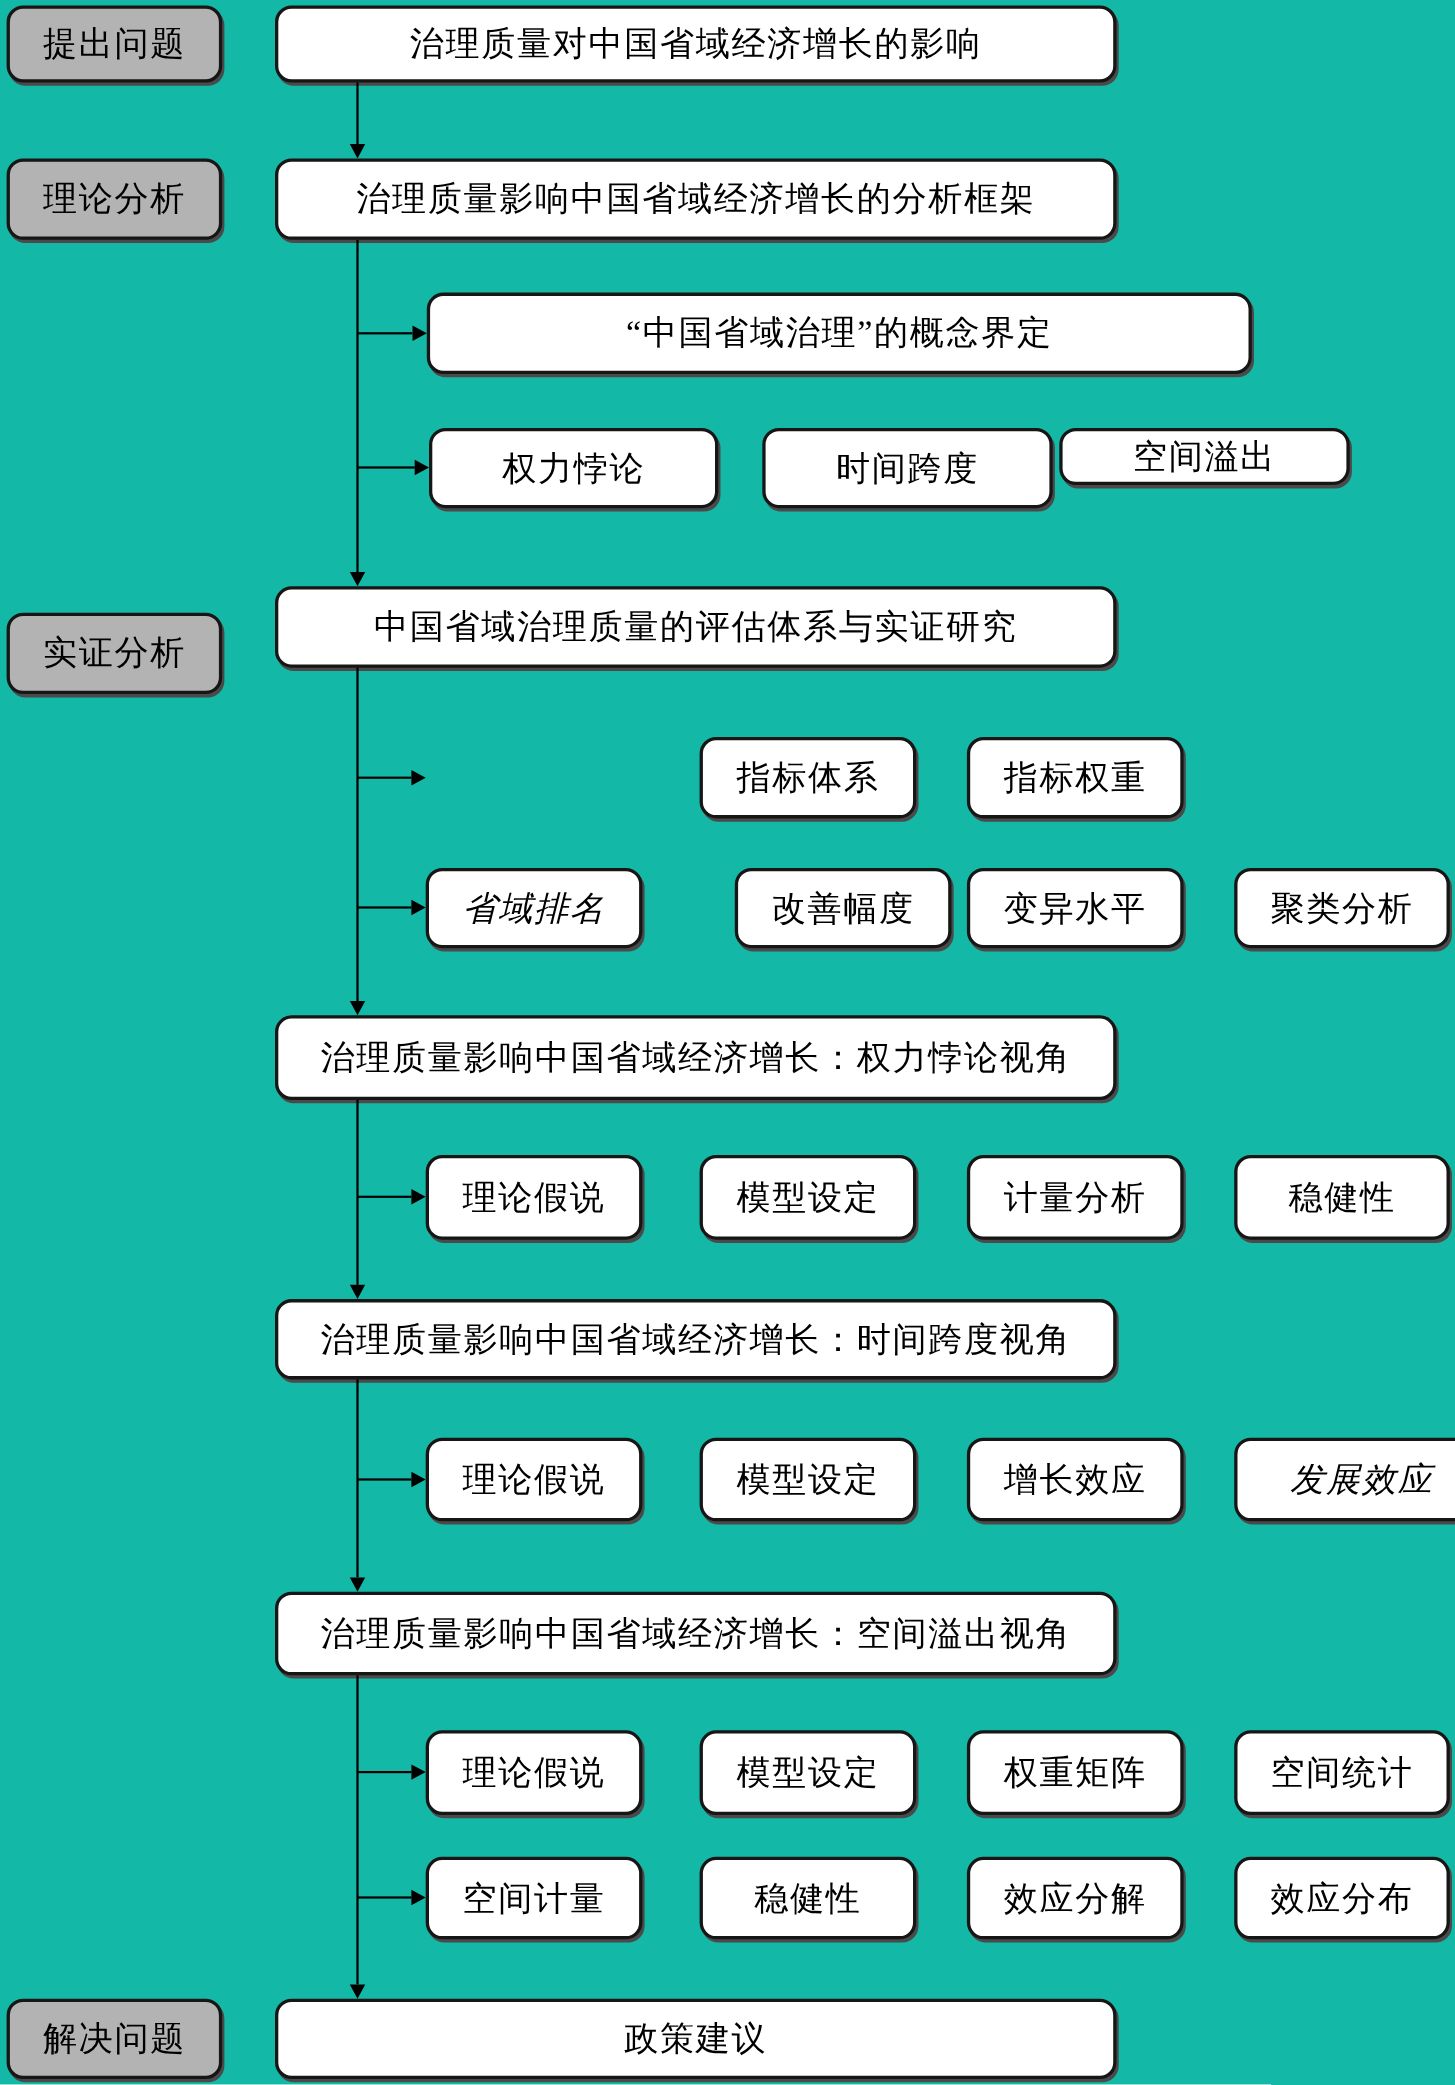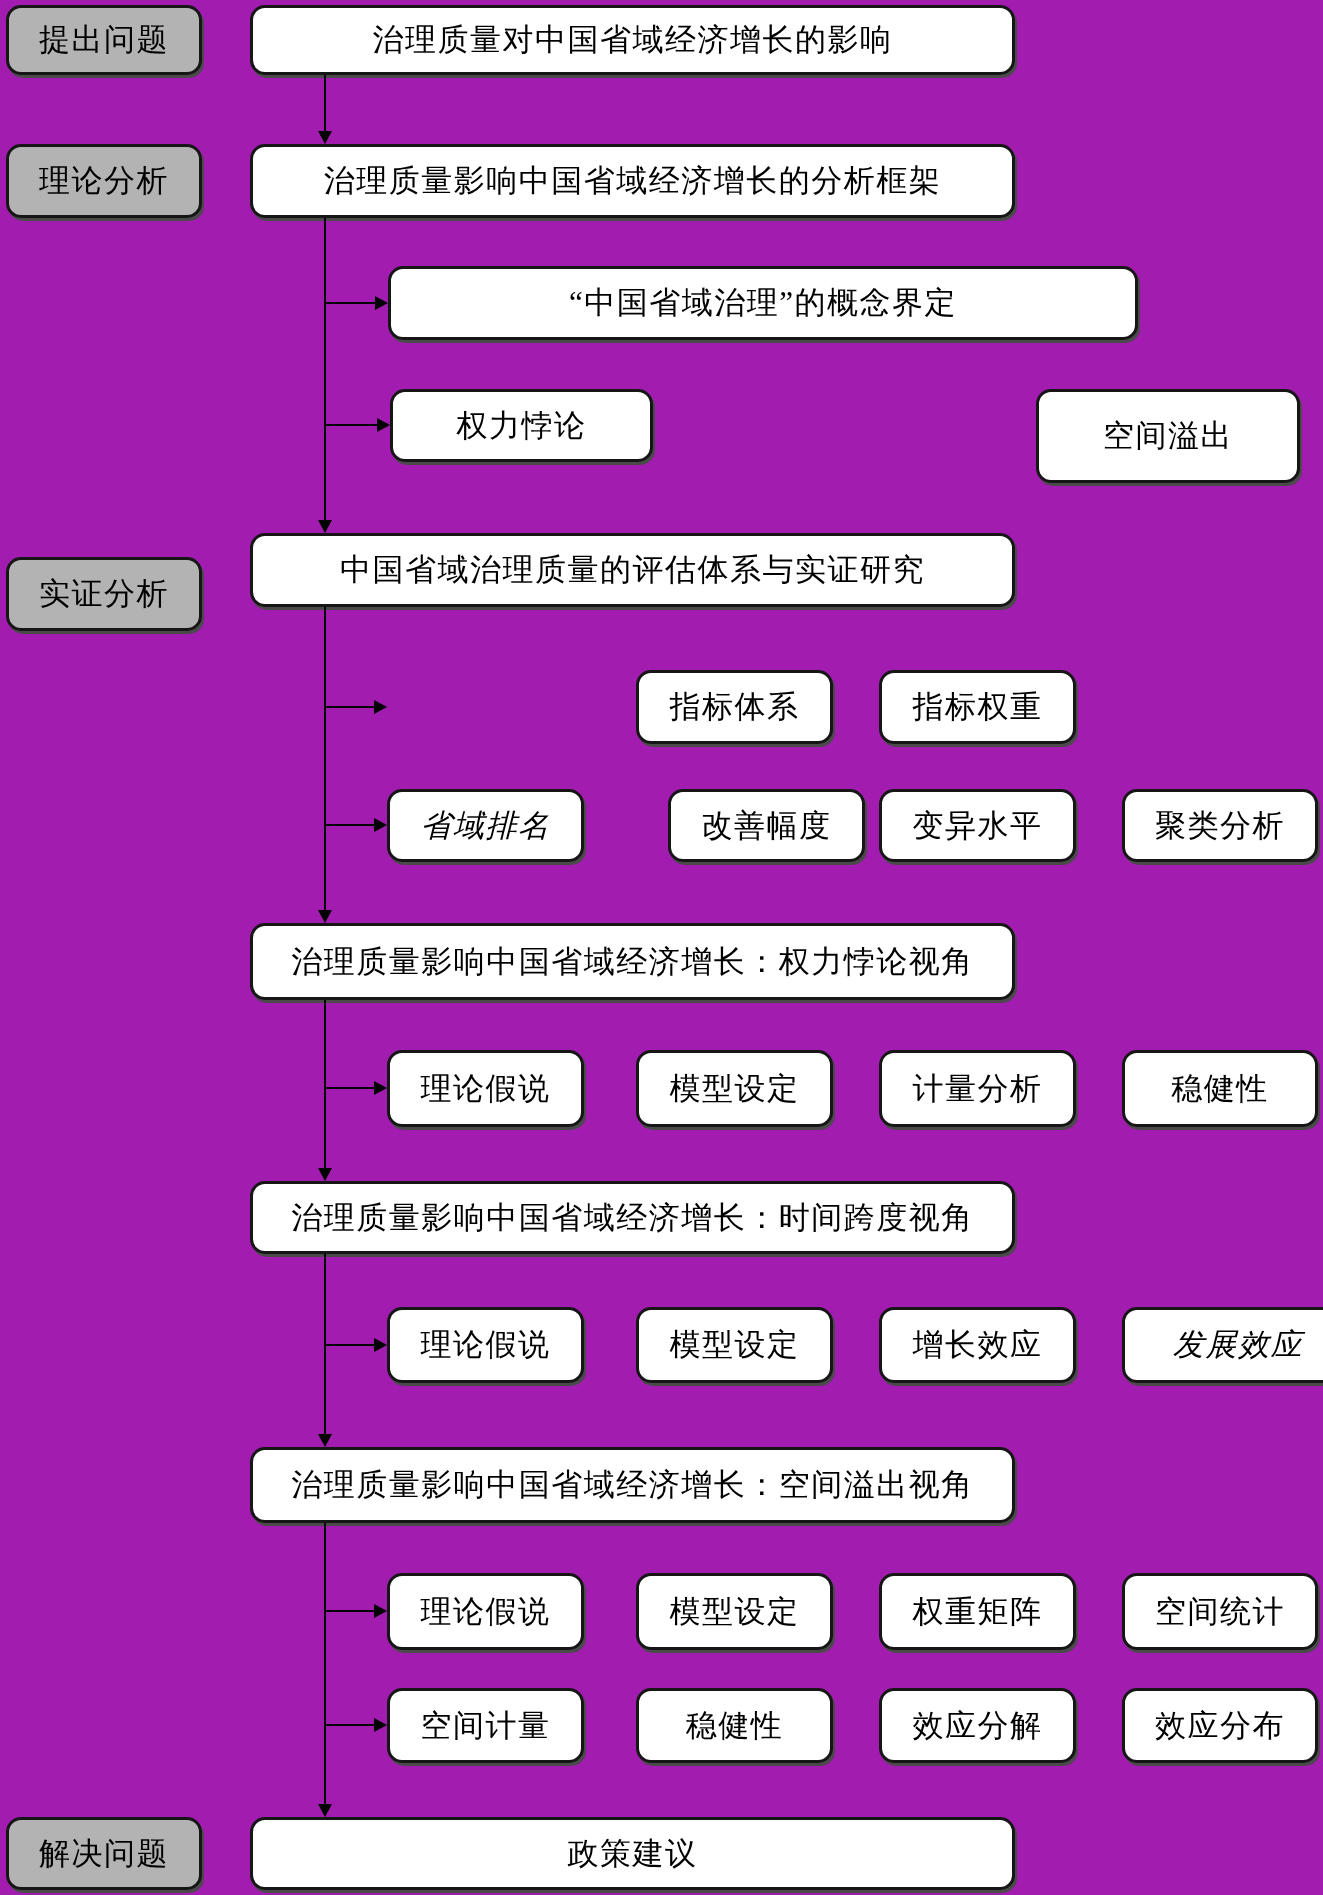--- a/index.html
+++ b/index.html
@@ -1,19 +1,19 @@
 <!DOCTYPE html>
 <html><head>
 <meta charset="utf-8">
 <style>
   html,body{margin:0;padding:0;background:#ffffff;}
   .canvas{
     position:relative;
     width:1323px;height:1895px;
-    background:#a21caf;
+    background:#14b8a6;
     font-family:"Liberation Serif","DejaVu Serif",serif;
     color:#000;
   }
   .node{
     position:absolute;
     box-sizing:border-box;
     background:#ffffff;
     border:3px solid #161616;
     border-radius:15px;
     display:flex;align-items:center;justify-content:center;
@@ -47,21 +47,22 @@
   <div class="node stage" style="left:6px;top:5px;width:196px;height:70px;">提出问题</div>
   <div class="node stage" style="left:6px;top:144px;width:196px;height:74px;">理论分析</div>
   <div class="node stage" style="left:6px;top:533px;width:196px;height:74px;margin-top:24px;">实证分析</div>
   <div class="node stage" style="left:6px;top:1817px;width:196px;height:73px;">解决问题</div>
 
   <div class="node" style="left:250px;top:5px;width:765px;height:70px;">治理质量对中国省域经济增长的影响</div>
   <div class="node" style="left:250px;top:144px;width:765px;height:74px;">治理质量影响中国省域经济增长的分析框架</div>
   <div class="node" style="left:388px;top:266px;width:750px;height:74px;">“中国省域治理”的概念界定</div>
 
   <div class="node" style="left:390px;top:389px;width:263px;height:73px;">权力悖论</div>
-  <div class="node" style="left:1036px;top:389px;width:264px;height:94px;">空间溢出</div>
+  <div class="node" style="left:693px;top:389px;width:264px;height:73px;">时间跨度</div>
+  <div class="node" style="left:963px;top:389px;width:264px;height:52px;">空间溢出</div>
 
   <div class="node" style="left:250px;top:533px;width:765px;height:74px;">中国省域治理质量的评估体系与实证研究</div>
 
   <div class="node" style="left:636px;top:670px;width:197px;height:74px;">指标体系</div>
   <div class="node" style="left:879px;top:670px;width:197px;height:74px;">指标权重</div>
 
   <div class="node" style="left:387px;top:789px;width:197px;height:73px;font-style:italic;">省域排名</div>
   <div class="node" style="left:636px;top:789px;width:197px;height:73px;margin-left:32px;">改善幅度</div>
   <div class="node" style="left:879px;top:789px;width:197px;height:73px;">变异水平</div>
   <div class="node" style="left:250px;top:923px;width:765px;height:77px;">治理质量影响中国省域经济增长：权力悖论视角</div>

